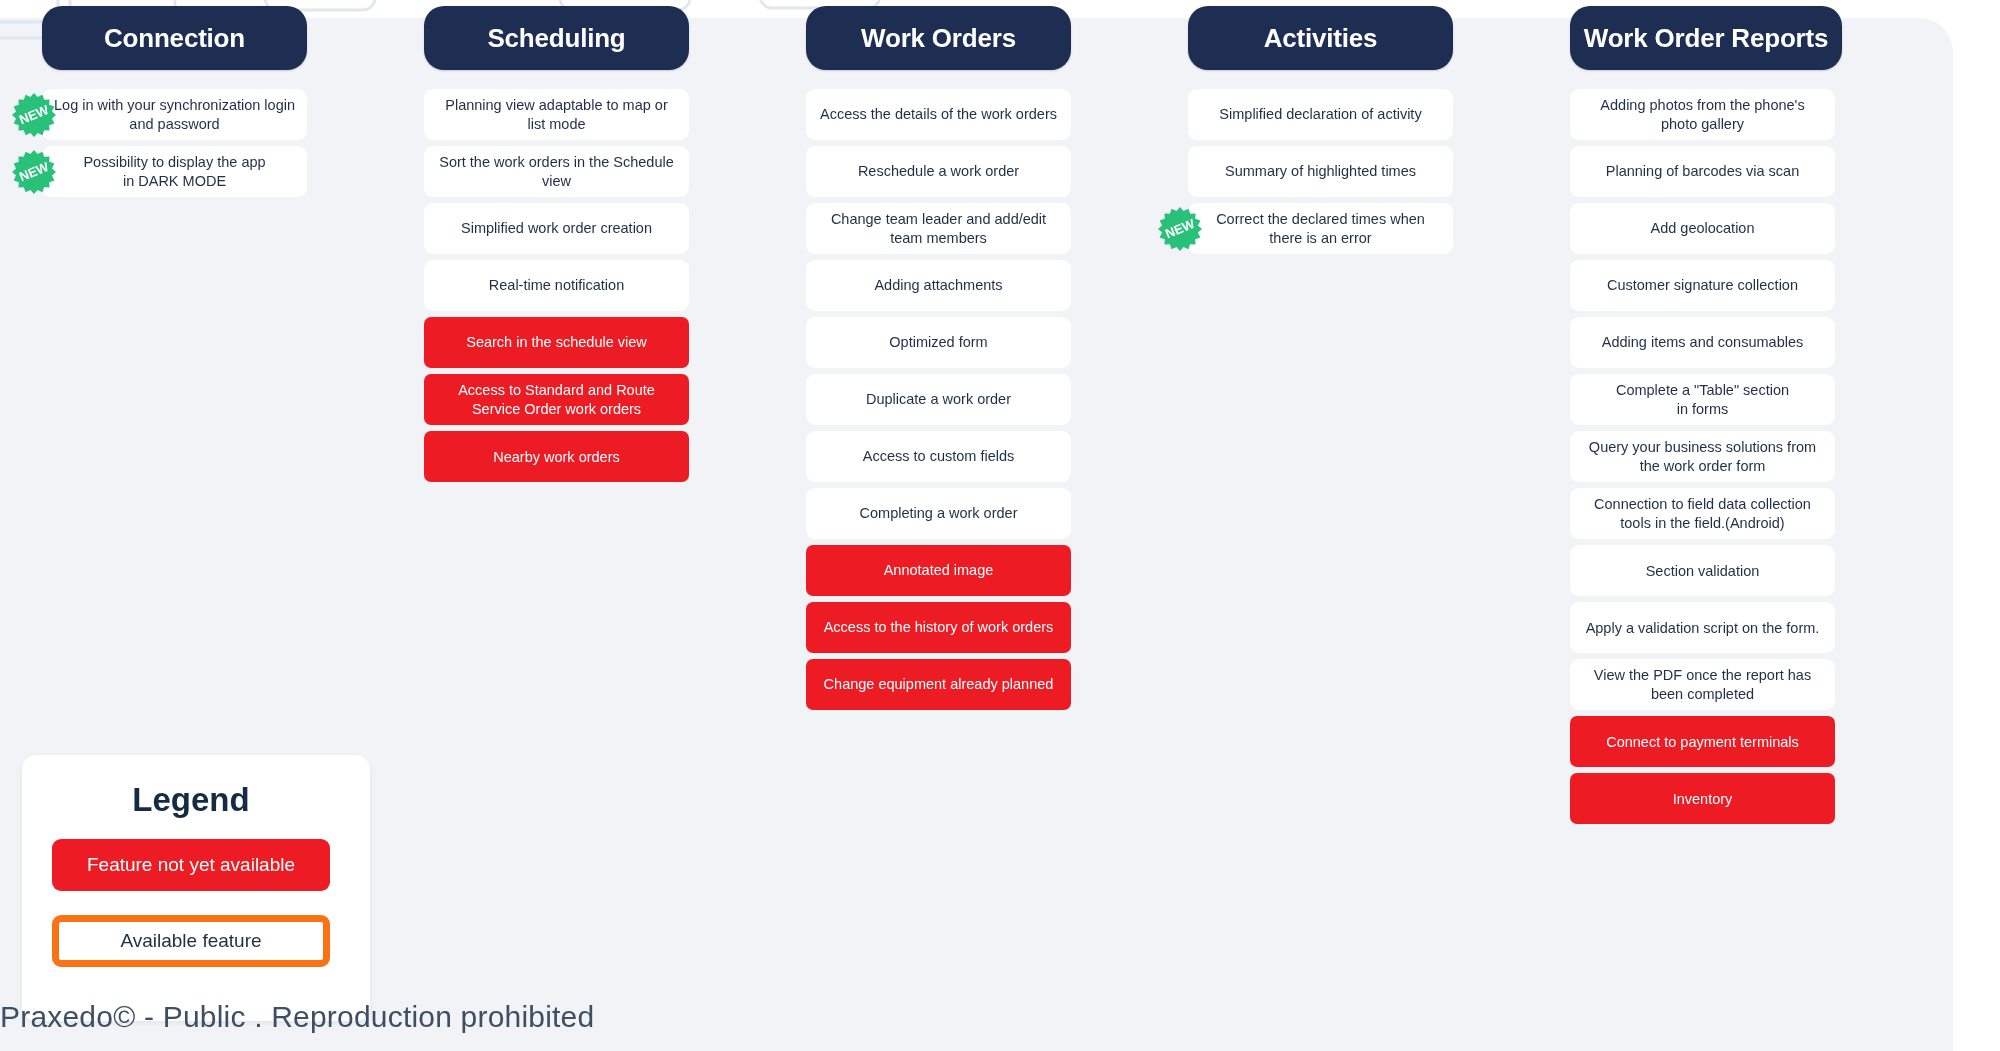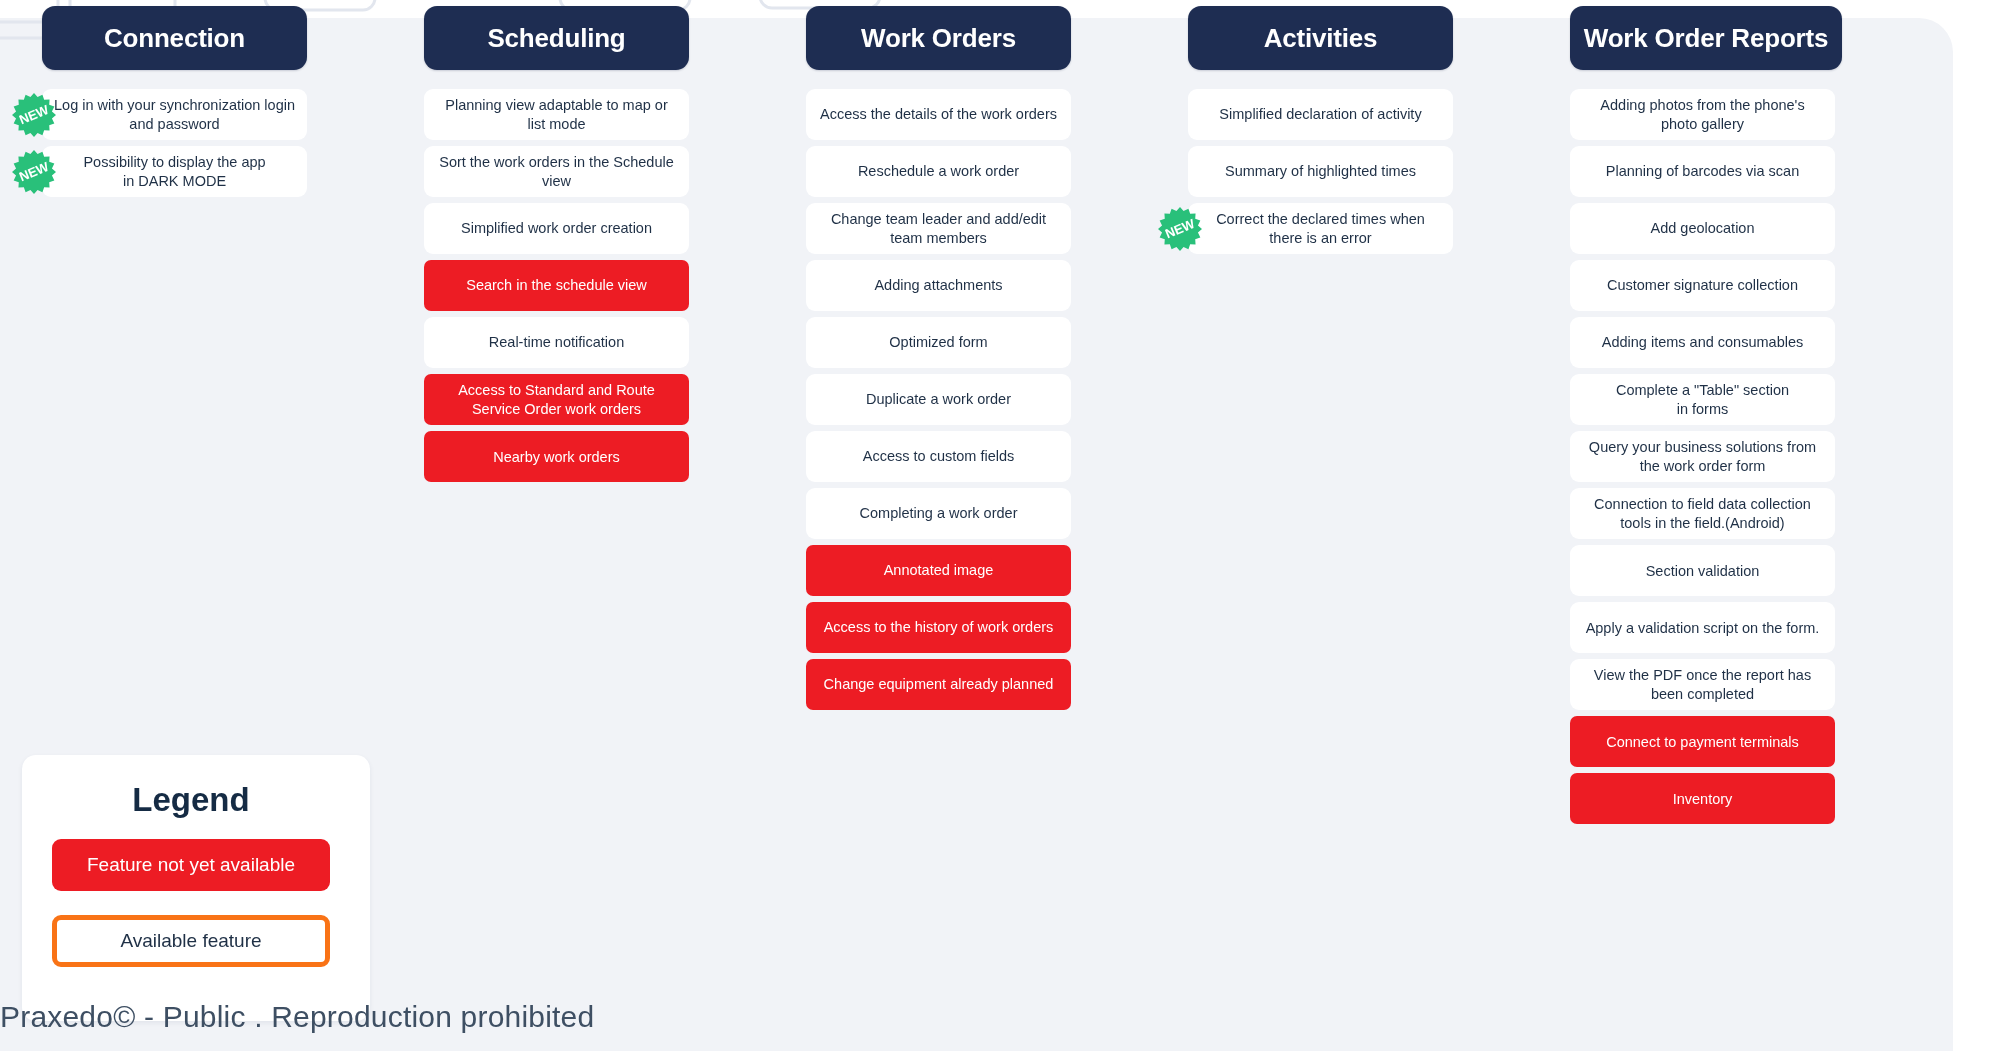--- a/index.html
+++ b/index.html
@@ -60,21 +60,21 @@
   .column {
     width: 265px;
     margin-right: 117px;
     position: relative;
   }
   .column:last-child { margin-right: 4px; }
 
   .col-header {
     background: #1e2d52;
     color: #ffffff;
-    border-radius: 13px;
+    border-radius: 20px;
     height: 64px;
     display: flex;
     align-items: center;
     justify-content: center;
     font-size: 26px;
     font-weight: bold;
     letter-spacing: -0.2px;
     white-space: nowrap;
     box-shadow: 0 1px 2px rgba(20,30,60,.18);
   }
@@ -148,21 +148,21 @@
     font-size: 19px;
     margin-bottom: 24px;
   }
   .legend-item.unavailable {
     background: #ed1c24;
     color: #ffffff;
   }
   .legend-item.available {
     background: #ffffff;
     color: #1f3046;
-    border: 5px solid #f97316;
+    border: 7px solid #f97316;
   }
 
   
   .footer {
     position: absolute;
     left: 0;
     top: 1000px;
     width: 1963px;
     text-align: left;
     font-size: 30px;
@@ -226,25 +226,25 @@
           <div class="cards">
             <div class="card available">
               <span class="card-text">Planning view adaptable to map or list mode</span>
             </div>
             <div class="card available">
               <span class="card-text">Sort the work orders in the Schedule view</span>
             </div>
             <div class="card available">
               <span class="card-text">Simplified work order  creation</span>
             </div>
+            <div class="card available">
+              <span class="card-text">Real-time notification</span>
+            </div>
             <div class="card unavailable">
               <span class="card-text">Search in the schedule view</span>
-            </div>
-            <div class="card available">
-              <span class="card-text">Real-time notification</span>
             </div>
             <div class="card unavailable">
               <span class="card-text">Access to Standard and Route Service Order work orders</span>
             </div>
             <div class="card unavailable">
               <span class="card-text">Nearby work orders</span>
             </div>
           </div>
         </div>
         <div class="column">

